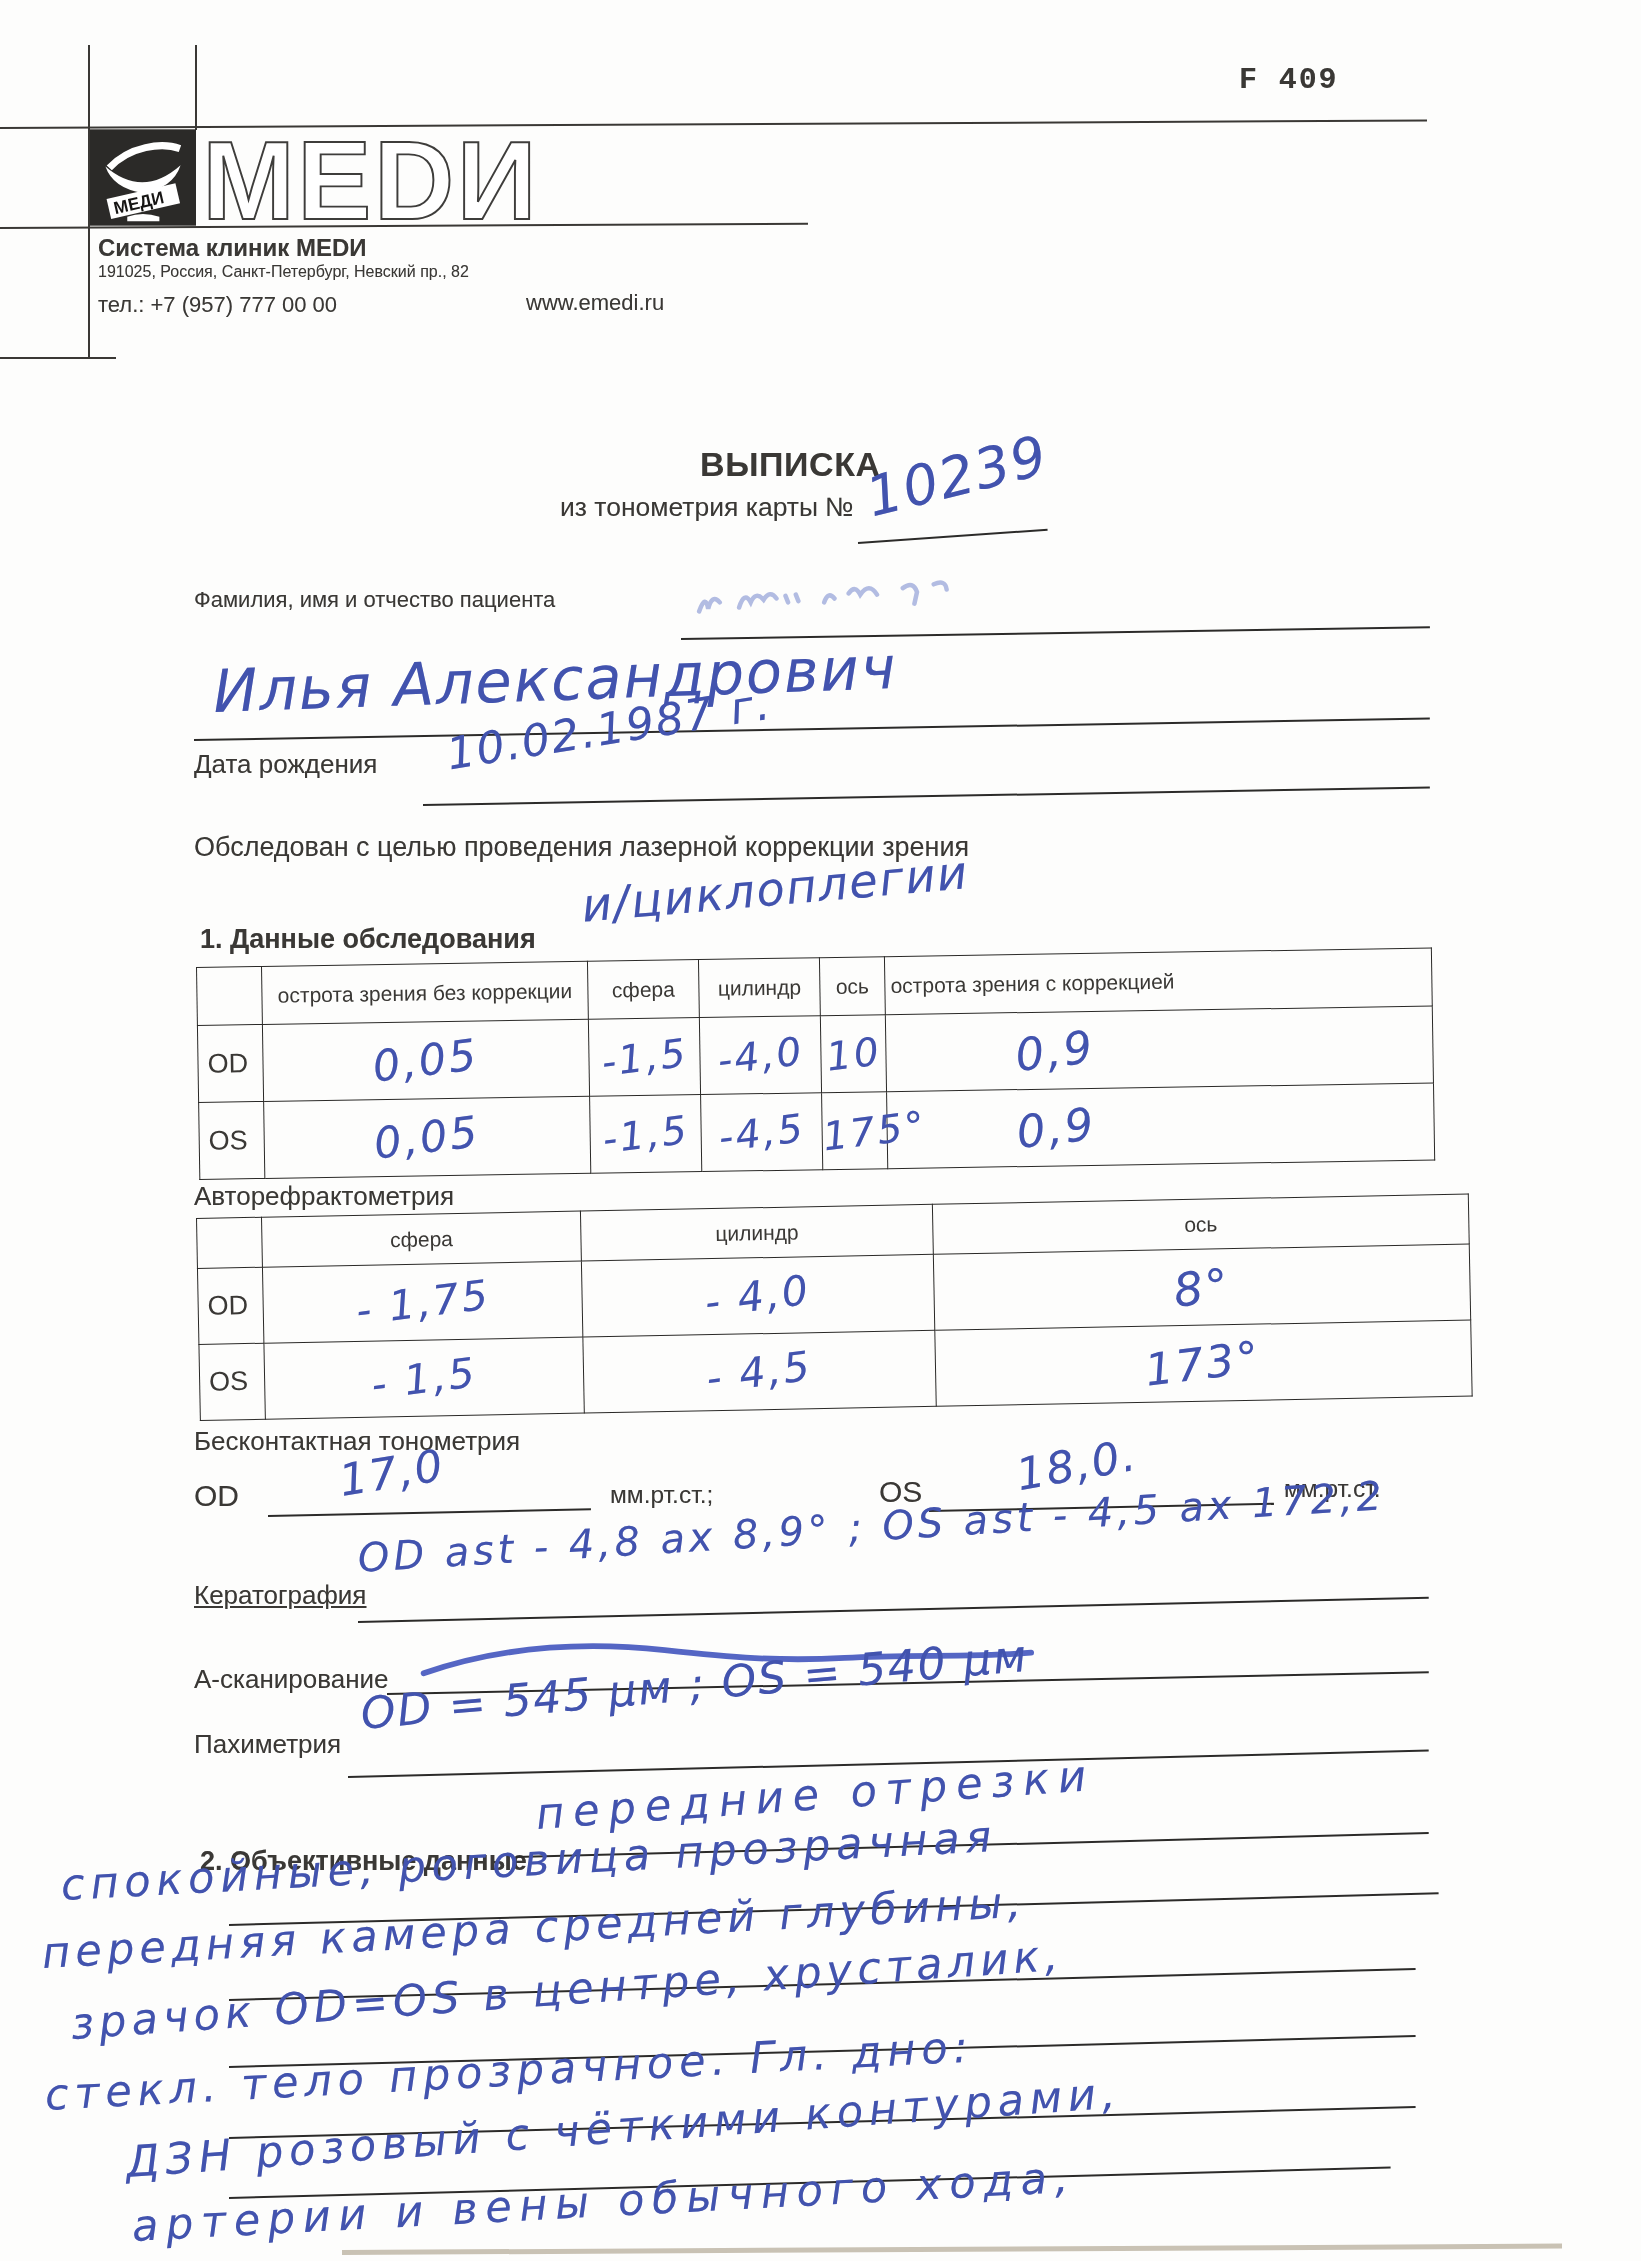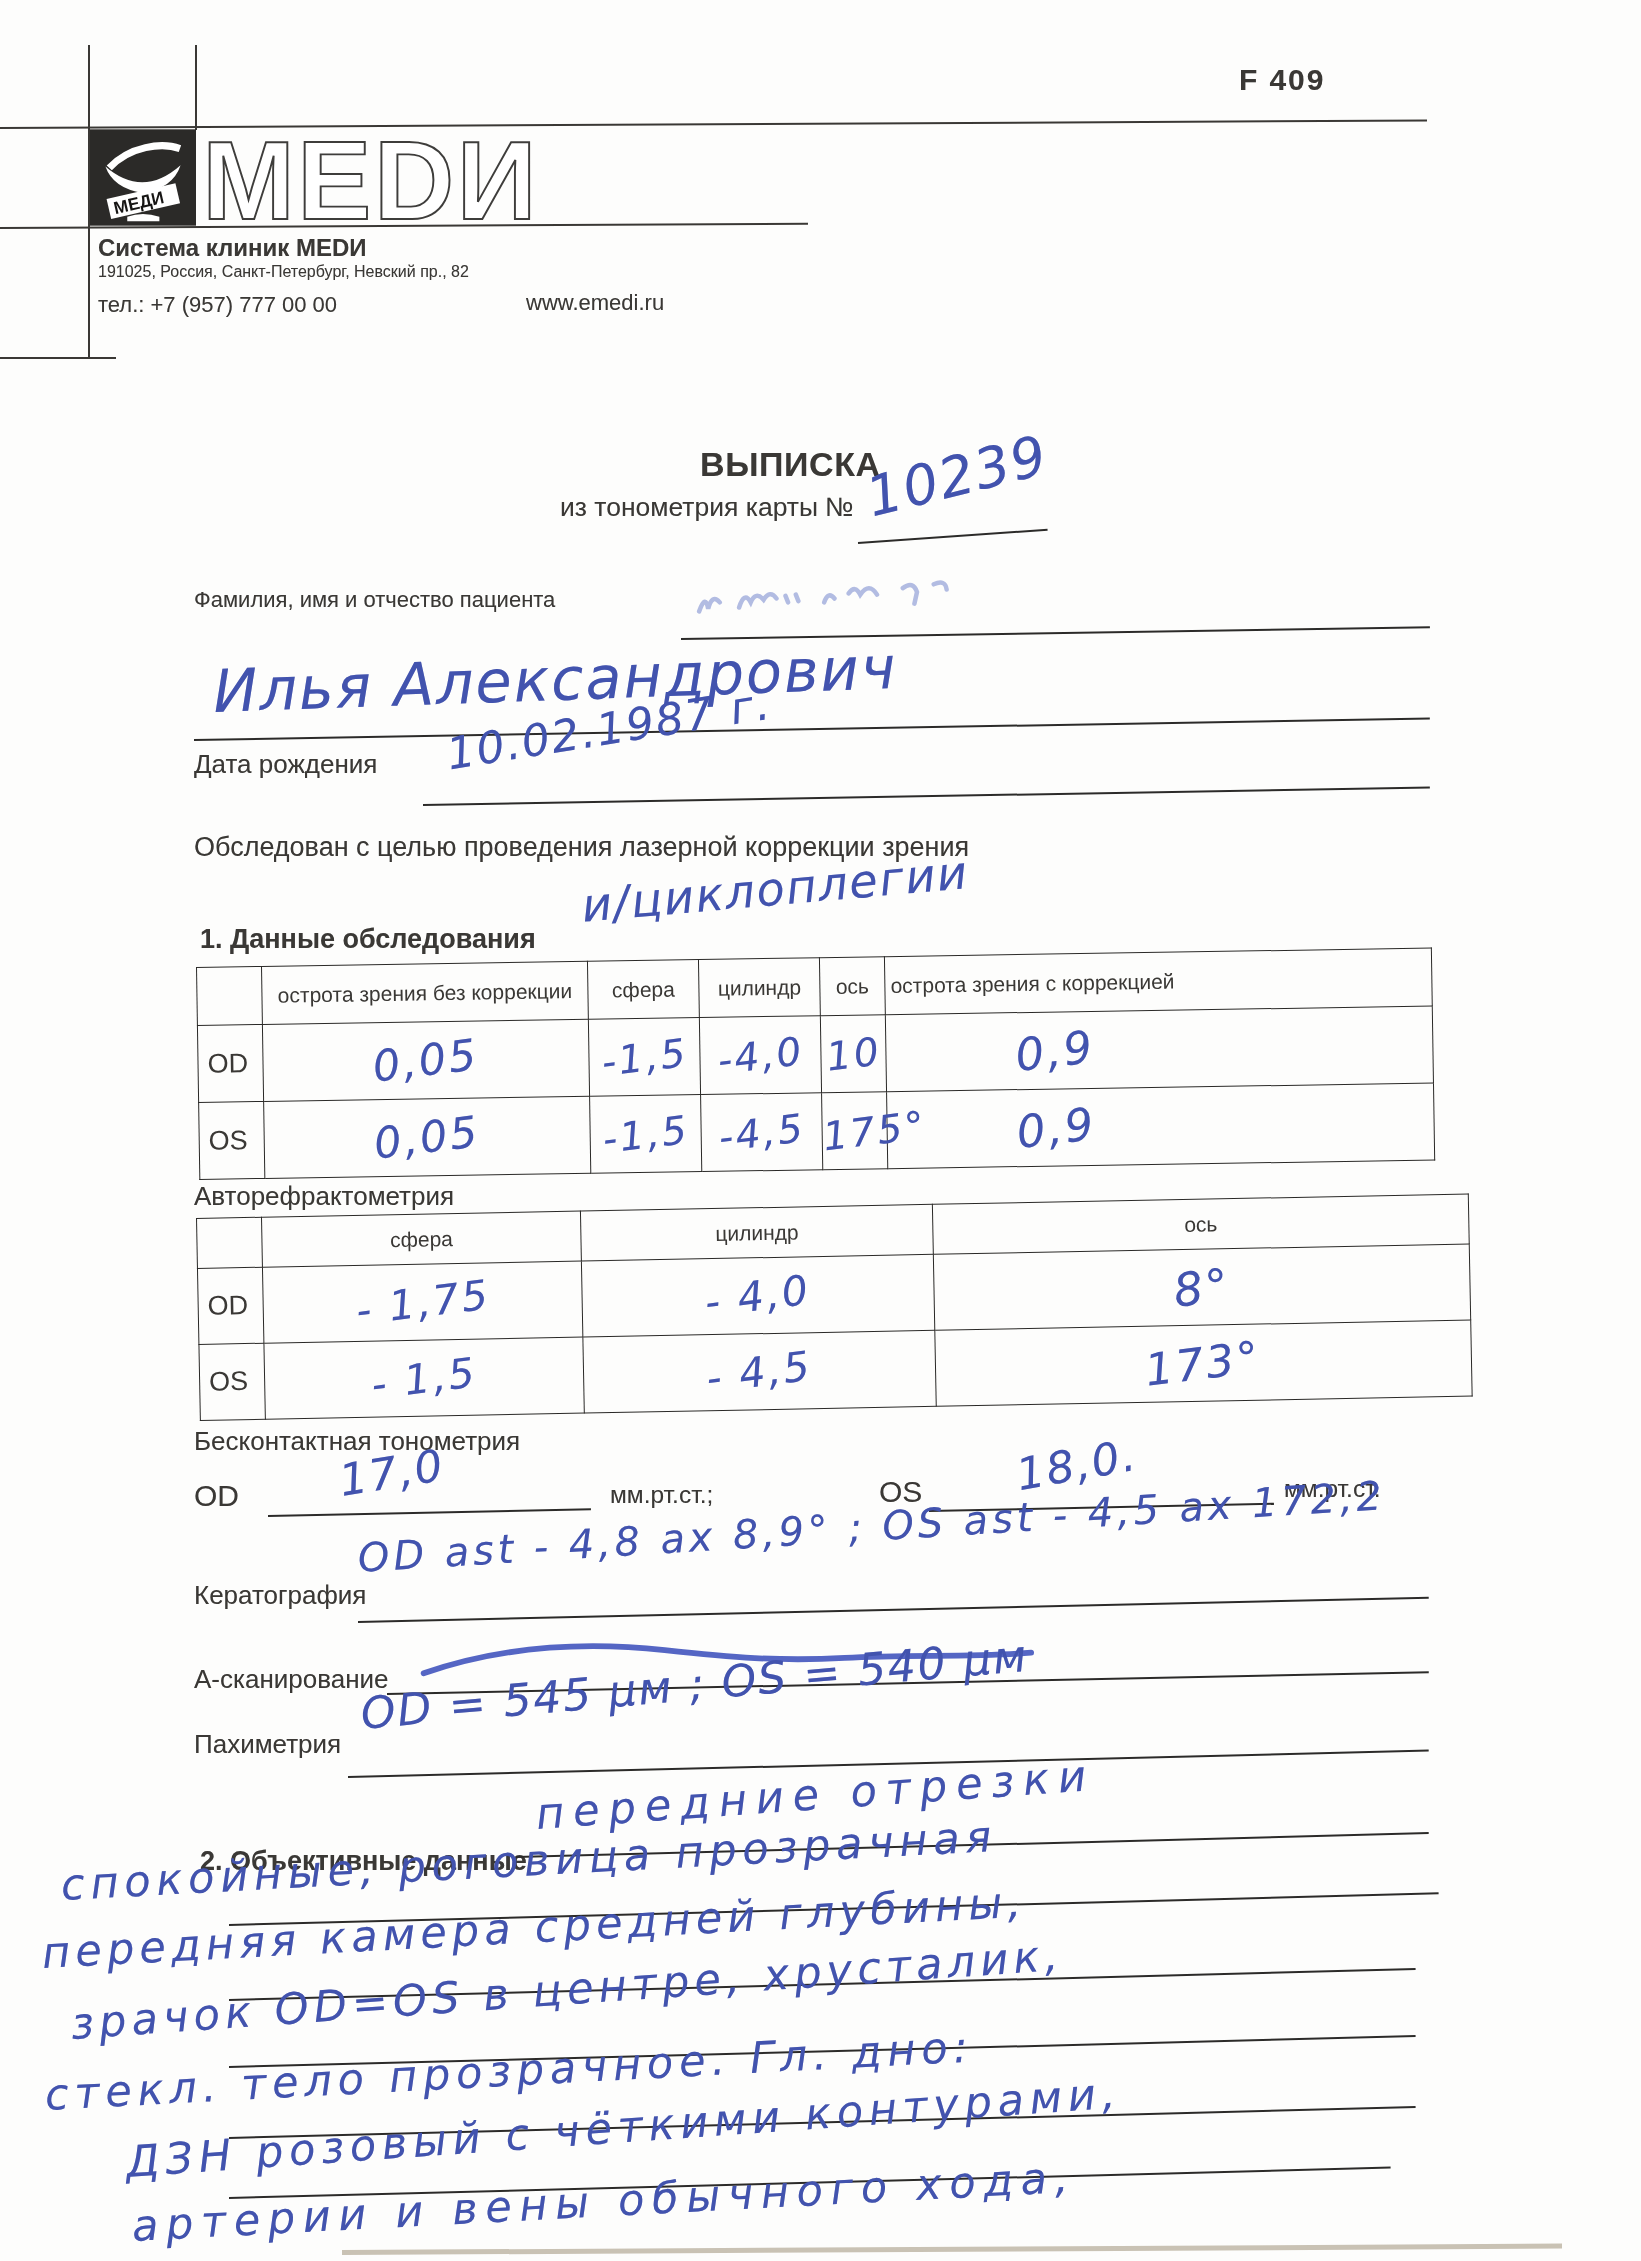--- a/index.html
+++ b/index.html
@@ -1,21 +1,21 @@
 <!DOCTYPE html>
 <html style="font-size:10.3px"><head>
 <meta charset="utf-8">
 <style>
   html,body{margin:0;padding:0;background:#ffffff;}
   .page{position:relative;width:1642px;height:2261px;background:#fdfdfc;overflow:hidden;
         font-family:"Liberation Sans",sans-serif;color:#2e2d2b;}
   .abs{position:absolute;}
   .lbl{color:#3a3835;text-shadow:0 0 0.6px rgba(40,40,40,.25);white-space:nowrap;}
   .bold{font-weight:bold;}
-  .serif{font-family:Liberation Sans, sans-serif;text-align:right;}
+  .serif{font-family:Liberation Mono, monospace;text-align:right;}
   .hw{font-family:"DejaVu Sans",sans-serif;font-style:italic;color:#4253ae;
       white-space:nowrap;letter-spacing:1.9px;text-shadow:0 0 0.6px rgba(66,83,174,.35);}
   .uline{height:1.9px;background:#2c2b29;transform-origin:left center;}
   .mark{background:#3a3835;}
   .scanedge{background:#c9c2b4;}
   table.frm{border-collapse:collapse;table-layout:fixed;}
   table.frm td,table.frm th{border:1.9px solid #2a2927;font-weight:normal;
       font-size:21px;color:#3a3835;vertical-align:middle;padding:0;overflow:visible;}
   table.frm .rowlab{font-size:27px;padding-left:9px;text-align:left;}
   table.frm .hwcell{text-align:center;}
@@ -152,21 +152,21 @@
   <div class="abs lbl" style="left:194px;top:1426px;font-size:26px;">Бесконтактная тонометрия</div>
   <div class="abs lbl" style="left:194px;top:1479px;font-size:30px;">OD</div>
   <div class="abs hw" style="left:339px;top:1447px;font-size:44px;transform:rotate(-9deg);">17,0</div>
   <div class="abs uline" style="left:268px;top:1515px;width:323px;transform:rotate(-1.2deg);"></div>
   <div class="abs lbl" style="left:610px;top:1481px;font-size:24.5px;">мм.рт.ст.;</div>
   <div class="abs lbl" style="left:879px;top:1475px;font-size:30px;">OS</div>
   <div class="abs hw" style="left:1016px;top:1439px;font-size:44px;transform:rotate(-10deg);">18,0.</div>
   <div class="abs uline" style="left:929px;top:1510px;width:345px;transform:rotate(-1.2deg);"></div>
   <div class="abs lbl" style="left:1284px;top:1475px;font-size:24.5px;">мм.рт.ст.</div>
 
-  <div class="abs lbl" style="left:194px;top:1580px;font-size:26px;">Кератография</div>
+  <div class="abs lbl" style="left:194px;top:1580px;font-size:26px;text-decoration:underline;">Кератография</div>
   <div class="abs hw" style="left:358px;top:1535px;font-size:40px;letter-spacing:3.9px;transform:rotate(-3.5deg);transform-origin:left center;">OD ast - 4,8 ax 8,9° ;  OS ast - 4,5 ax 172,2</div>
   <div class="abs uline" style="left:358px;top:1621px;width:1071px;transform:rotate(-1.3deg);"></div>
 
   <div class="abs lbl" style="left:194px;top:1664px;font-size:26px;">А-сканирование</div>
   <svg class="abs" width="620" height="45" viewBox="0 0 960 70" style="left:419px;top:1636px;">
     <path d="M5 58 C120 18, 250 8, 380 22 C480 33, 560 40, 660 34 C760 28, 860 34, 950 26" stroke="#5566c4" stroke-width="9" fill="none" stroke-linecap="round"></path>
   </svg>
   <div class="abs uline" style="left:387px;top:1693px;width:1042px;transform:rotate(-1.2deg);"></div>
 
   <div class="abs lbl" style="left:194px;top:1729px;font-size:26px;">Пахиметрия</div>

